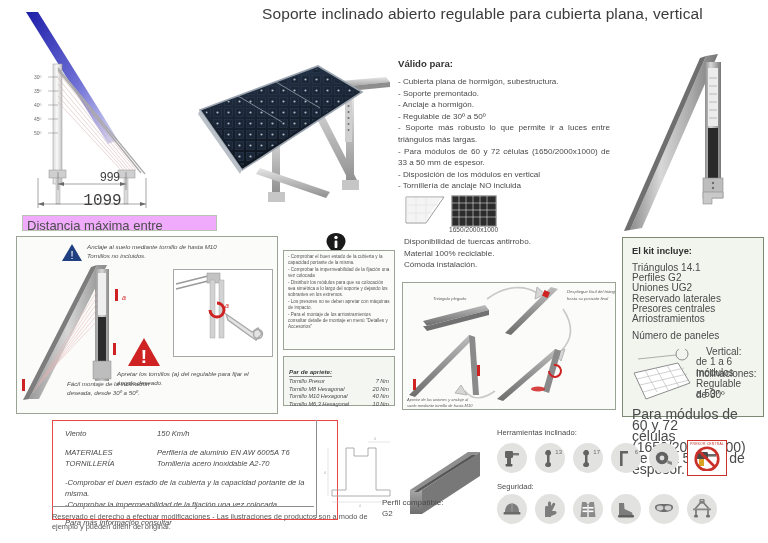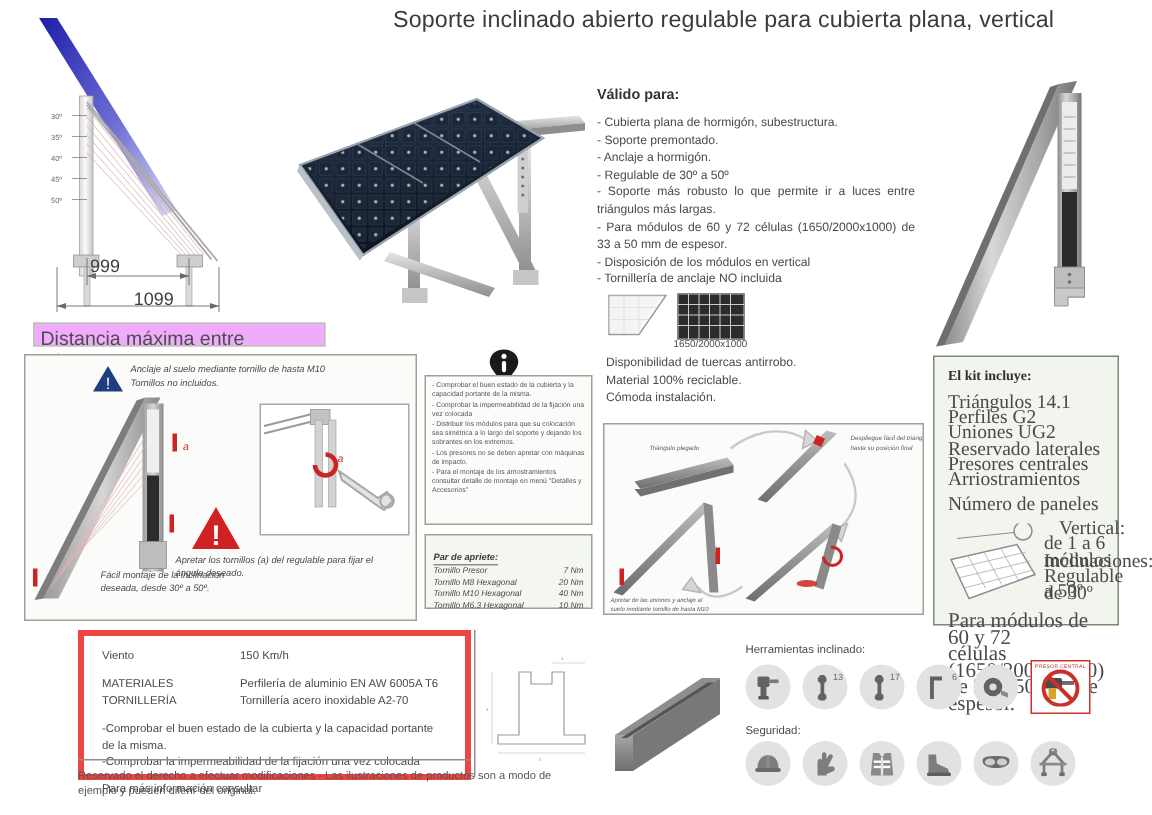--- a/index.html
+++ b/index.html
@@ -9,43 +9,43 @@
     font-family:"Liberation Sans", sans-serif;color:#4a4a4a;
     -webkit-font-smoothing:antialiased;
   }
   .sheet{position:absolute;inset:0;}
   .abs{position:absolute;}
   .t{white-space:pre;}
   
   #title{left:262px;top:4px;width:300px;font-size:15.5px;line-height:19px;color:#3b3b3b;text-align:center;letter-spacing:.1px;}
   
   #drawBox{left:8px;top:12px;width:200px;height:200px;}
-  #dimA{left:60px;top:170px;width:100px;text-align:left;font-size:12px;color:#3e3e3e;}
-  #dimB{left:30px;top:192px;width:145px;text-align:center;font-size:12px;color:#3e3e3e;}
+  #dimA{left:60px;top:170px;width:100px;text-align:center;font-size:12px;color:#3e3e3e;}
+  #dimB{left:30px;top:192px;width:145px;text-align:center;font-size:16px;color:#3e3e3e;font-family:Liberation Mono, monospace;}
   #distBox{left:22px;top:215px;width:195px;height:16px;border:1px solid #b9c3b2;background:#f0abfc;
            font-size:13px;color:#4c4c4c;padding:2px 4px;box-sizing:border-box;}
   
   #validBox{left:398px;top:58px;width:212px;}
   #validBox h3{margin:0 0 7px 0;font-size:9.6px;color:#333;font-weight:bold;}
   #validBox ul{margin:0;padding:0;list-style:none;font-size:8.1px;line-height:11.6px;color:#4a4a4a;}
   #validBox li{margin:0;}
   .modlabel{font-size:6.6px;color:#4a4a4a;}
   #featBox{left:404px;top:236px;width:200px;font-size:8.1px;line-height:11.6px;color:#4a4a4a;}
   
   .panel{border:1px solid #9aa394;background:#fbfcfa;box-sizing:border-box;}
   #leftPanel{left:16px;top:236px;width:262px;height:178px;}
   #infoPanel{left:283px;top:250px;width:112px;height:100px;}
   #torquePanel{left:283px;top:356px;width:112px;height:50px;border:1px solid #9aa394;background:#f4f6f1;box-sizing:border-box;}
   #assemblyPanel{left:402px;top:282px;width:214px;height:128px;}
-  #kitPanel{left:622px;top:237px;width:124px;height:180px;border:1px solid #7d8a73;background:#f2f5ee;box-sizing:border-box;padding:8px 9px;font-family:Liberation Serif, serif;}
-  #specPanel{left:52px;top:420px;width:262px;height:100px;border:4px solid #ef4444;background:#ffffff;box-sizing:border-box;}
+  #kitPanel{left:622px;top:237px;width:142px;height:180px;border:1px solid #7d8a73;background:#f2f5ee;box-sizing:border-box;padding:8px 9px;}
+  #specPanel{left:52px;top:420px;width:286px;height:100px;border:1px solid #ef4444;background:#ffffff;box-sizing:border-box;font-style:italic;}
   
   #kitPanel h3{margin:0 0 7px 0;font-size:9.3px;color:#2f2f2f;font-weight:bold;}
-  .kitlist{font-size:13px;line-height:10.2px;color:#4a4a4a;}
-  .kitsub{font-size:13px;line-height:10.2px;color:#4a4a4a;}
+  .kitlist{font-size:10px;line-height:10.2px;color:#4a4a4a;}
+  .kitsub{font-size:10px;line-height:10.2px;color:#4a4a4a;}
   .kitfoot{font-size:14px;line-height:11px;color:#4a4a4a;}
   
   .specrow{display:flex;font-size:7.6px;color:#4a4a4a;line-height:11px;}
   .speckey{width:92px;flex:none;}
   .specnote{font-size:7.6px;color:#4a4a4a;line-height:11px;}
   #footnote{left:52px;top:512px;width:320px;font-size:7.4px;line-height:10px;color:#555;}
   
   .warntxt{font-size:6.2px;line-height:8.4px;color:#4a4a4a;font-style:italic;}
   
   .infolist{font-size:4.6px;line-height:6.4px;color:#555;padding:3px 4px;}
@@ -515,20 +515,24 @@
           <stop offset="0%" stop-color="#a6a6a6"></stop>
             <stop offset="100%" stop-color="#6e6e6e"></stop>
         </linearGradient>
       </defs>
       <polygon points="92,62 150,24 162,24 104,62" fill="#8f8f8f"></polygon>
       <polygon points="92,62 104,62 104,86 92,86" fill="url(#pf1)"></polygon>
       <polygon points="104,62 162,24 162,48 104,86" fill="#787878"></polygon>
       <polygon points="96,64 100,64 158,27 154,27" fill="#555"></polygon>
     </svg>
   </div>
+  <div class="abs" id="profileCaption">
+    <div>Perfil compatible:</div>
+    <div>G2</div>
+  </div>
 
   <div class="abs" id="toolsWrap">
     <div class="sect-label">Herramientas inclinado:</div>
     <div class="iconrow">
       <div class="circ">
         <svg width="20" height="20" viewBox="0 0 20 20">
             <rect x="3" y="3" width="8" height="7" rx="1.2" fill="#636363"></rect>
             <rect x="11" y="5" width="6" height="2.4" fill="#7a7a7a"></rect>
             <rect x="5" y="10" width="4" height="7" fill="#636363"></rect>
             <rect x="3.5" y="16" width="7" height="2.4" rx="0.8" fill="#5a5a5a"></rect>

